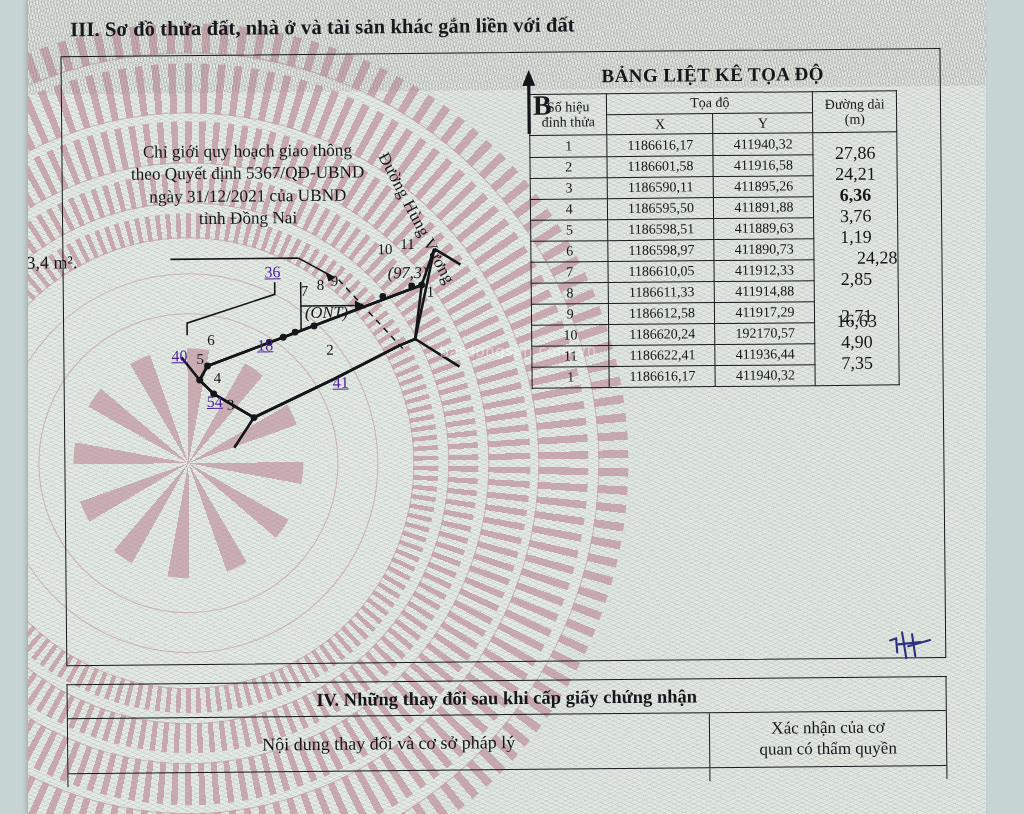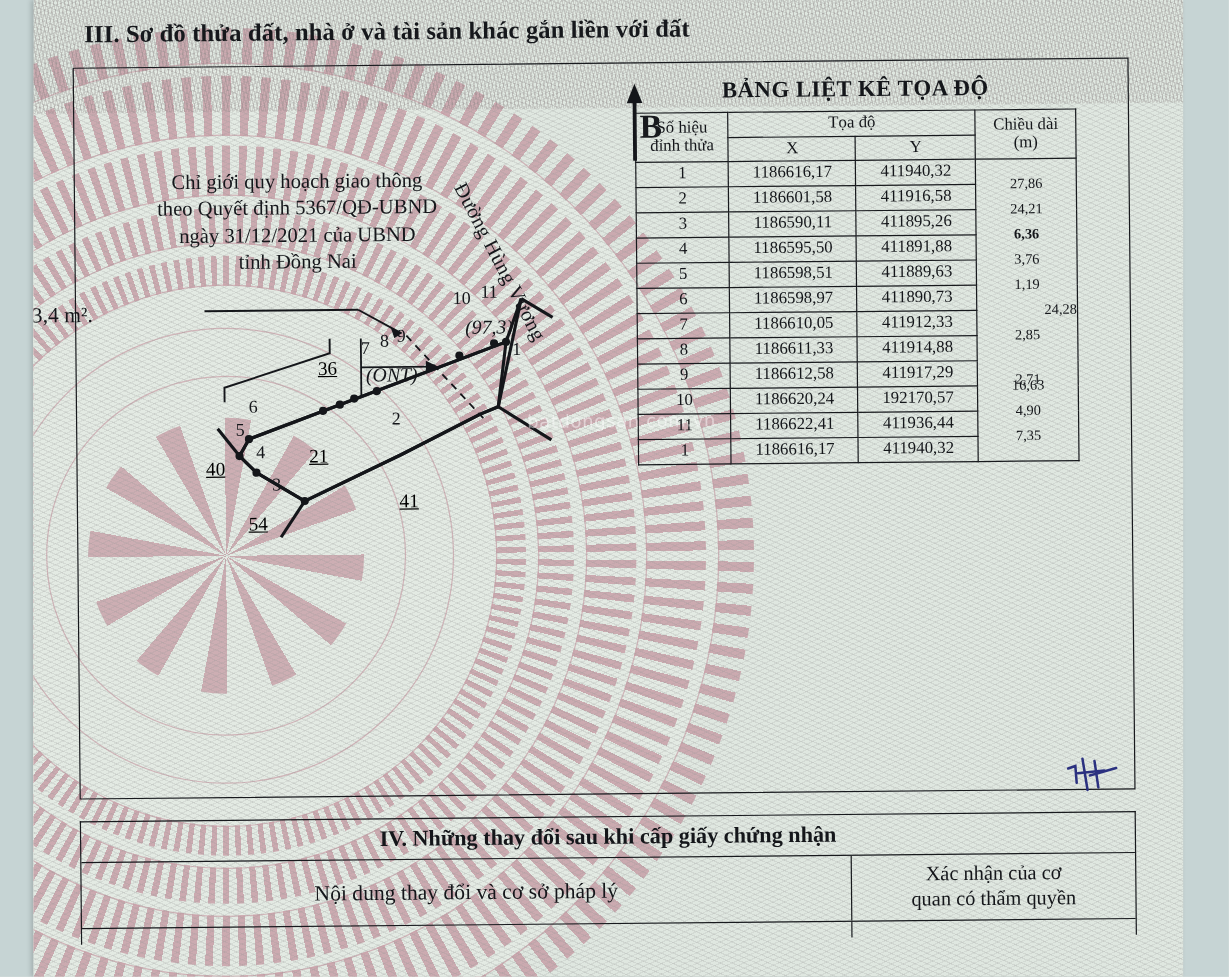--- a/index.html
+++ b/index.html
@@ -149,21 +149,21 @@
   }
   table.coord {
     border-collapse: collapse;
     width: 100%;
     background: rgba(255,255,255,0.02);
   }
   table.coord th, table.coord td {
     border: 1.3px solid #17191d;
     text-align: center;
     color: #14161a;
-    font-size: 12px;
+    font-size: 18px;
     padding: 0;
   }
   table.coord th {
     font-weight: normal;
     font-size: 14px;
     line-height: 1.12;
     padding: 2px 1px;
   }
   table.coord td.idx { width: 76px; height: 21px; font-size: 14px; }
   table.coord td.xv  { width: 104px; font-size: 14px; }
@@ -223,24 +223,23 @@
 
   .vlabel {
     position: absolute;
     font-size: 15px;
     color: #14161a;
     white-space: nowrap;
   }
   .plabel {
     position: absolute;
     font-size: 16px;
-    color: #000000;
+    color: #4c1d95;
     text-decoration: underline;
     white-space: nowrap;
-    margin-top: 36px;
   }
   .dimlabel {
     position: absolute;
     font-size: 16.5px;
     color: #14161a;
     white-space: nowrap;
     font-style: italic;
   }
 
   
@@ -411,40 +410,40 @@
     <div class="vlabel" style="left:226px; top:397px;">4</div>
     <div class="vlabel" style="left:209px; top:378px;">5</div>
     <div class="vlabel" style="left:220px; top:359px;">6</div>
     <div class="vlabel" style="left:314px; top:311px;">7</div>
     <div class="vlabel" style="left:330px; top:305px;">8</div>
     <div class="vlabel" style="left:344px; top:301px;">9</div>
     <div class="vlabel" style="left:391px; top:270px;">10</div>
     <div class="vlabel" style="left:414px; top:265px;">11</div>
 
     <div class="plabel" style="left:278px; top:291px;">36</div>
-    <div class="plabel" style="left:270px; top:364px;">21</div>
+    <div class="plabel" style="left:270px; top:364px;">18</div>
     <div class="plabel" style="left:184px; top:374px;">40</div>
     <div class="plabel" style="left:219px; top:420px;">54</div>
     <div class="plabel" style="left:345px; top:402px;">41</div>
 
     <div class="dimlabel" style="left:401px; top:292px;">(97,3)</div>
     <div class="dimlabel" style="left:318px; top:331px;">(ONT)</div>
 
     <div id="coord-block">
       <div id="coord-title">BẢNG LIỆT KÊ TỌA ĐỘ</div>
       <table class="coord">
         <thead>
           <tr>
             <th rowspan="2">
               <div>Số hiệu</div>
               <div>đỉnh thửa</div>
             </th>
             <th colspan="2">Tọa độ</th>
             <th rowspan="2">
-              <div>Chiều dài</div>
+              <div>Đường dài</div>
               <div>(m)</div>
             </th>
           </tr>
           <tr>
             <th>X</th>
             <th>Y</th>
           </tr>
         </thead>
         <tbody id="coord-body">
             <tr>

